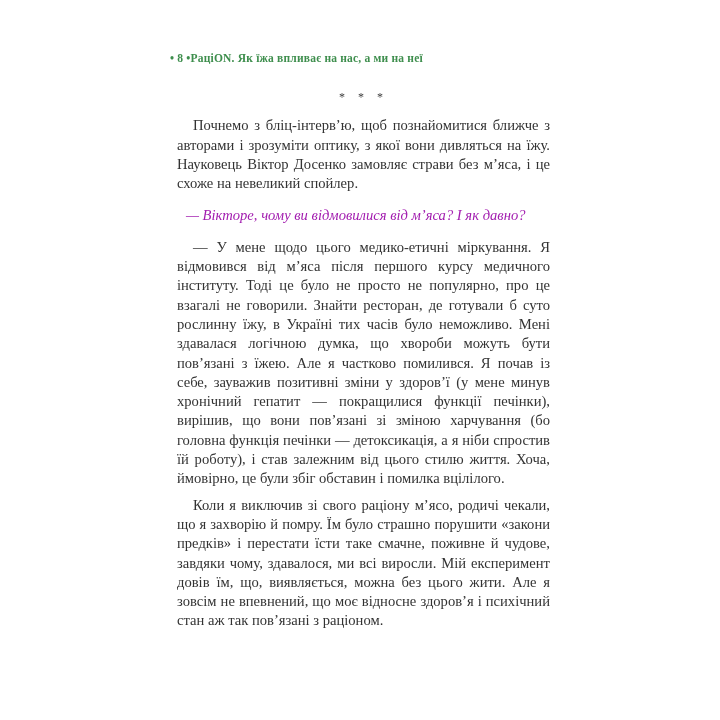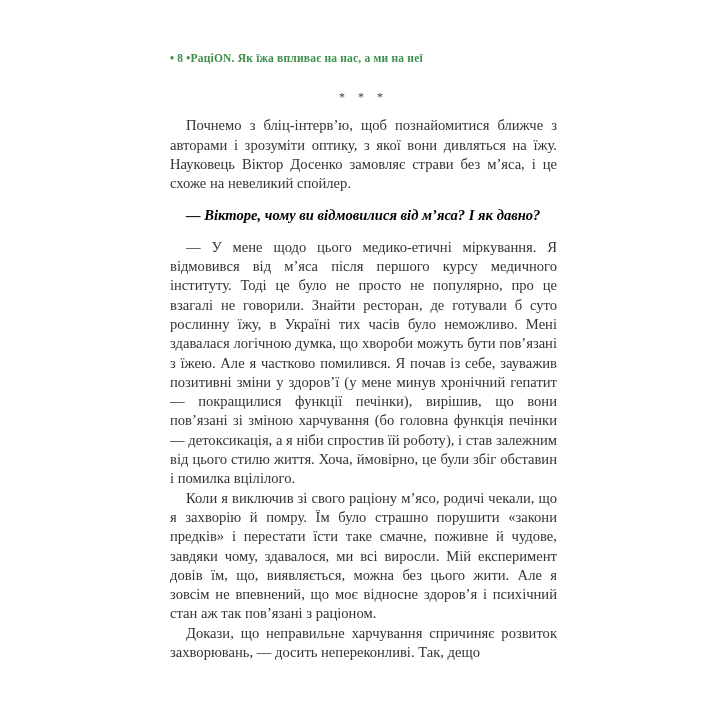--- a/index.html
+++ b/index.html
@@ -52,28 +52,28 @@
   }
   .separator {
     text-align: center;
     letter-spacing: 5px;
     font-size: 12px;
     color: #3c3c3c;
     margin: 0 0 9px 0;
     text-indent: 0;
   }
   .para {
-    margin: 0;
+    margin: 7px;
     text-indent: 16px;
   }
   .question {
     margin: 13px 0 12px 0;
     text-indent: 16px;
-    color: #000000;
-    font-weight: bold;
+    color: #a21caf;
+    font-weight: normal;
     font-style: italic;
   }
 </style>
 </head>
 <body>
 
 <div class="page">
 
   <div class="running-head">
     <span class="page-marker">•  8  •</span>
@@ -84,16 +84,15 @@
     <div class="separator">* * *</div>
 
     <p class="para">Почнемо з бліц-інтерв’ю, щоб познайомитися ближче з авторами і зрозуміти оптику, з якої вони дивляться на їжу. Науковець Віктор Досенко замовляє страви без м’яса, і це схоже на невеликий спойлер.</p>
 
     <p class="question">— Вікторе, чому ви відмовилися від м’яса? І як давно?</p>
 
     <p class="para">— У мене щодо цього медико-етичні міркування. Я відмовився від м’яса після першого курсу медичного інституту. Тоді це було не просто не популярно, про це взагалі не говорили. Знайти ресторан, де готували б суто рослинну їжу, в Україні тих часів було неможливо. Мені здавалася логічною думка, що хвороби можуть бути пов’язані з їжею. Але я частково помилився. Я почав із себе, зауважив позитивні зміни у здоров’ї (у мене минув хронічний гепатит — покращилися функції печінки), вирішив, що вони пов’язані зі зміною харчування (бо головна функція печінки — детоксикація, а я ніби спростив їй роботу), і став залежним від цього стилю життя. Хоча, ймовірно, це були збіг обставин і помилка вцілілого.</p>
 
     <p class="para">Коли я виключив зі свого раціону м’ясо, родичі чекали, що я захворію й помру. Їм було страшно порушити «закони предків» і перестати їсти таке смачне, поживне й чудове, завдяки чому, здавалося, ми всі виросли. Мій експеримент довів їм, що, виявляється, можна без цього жити. Але я зовсім не впевнений, що моє відносне здоров’я і психічний стан аж так пов’язані з раціоном.</p>
 
-    <p class="para">Докази, що неправильне харчування спричиняє розвиток захворювань, — досить непереконливі. Так, дещо</p>
   </div>
 
 </div>
 
 </body></html>

